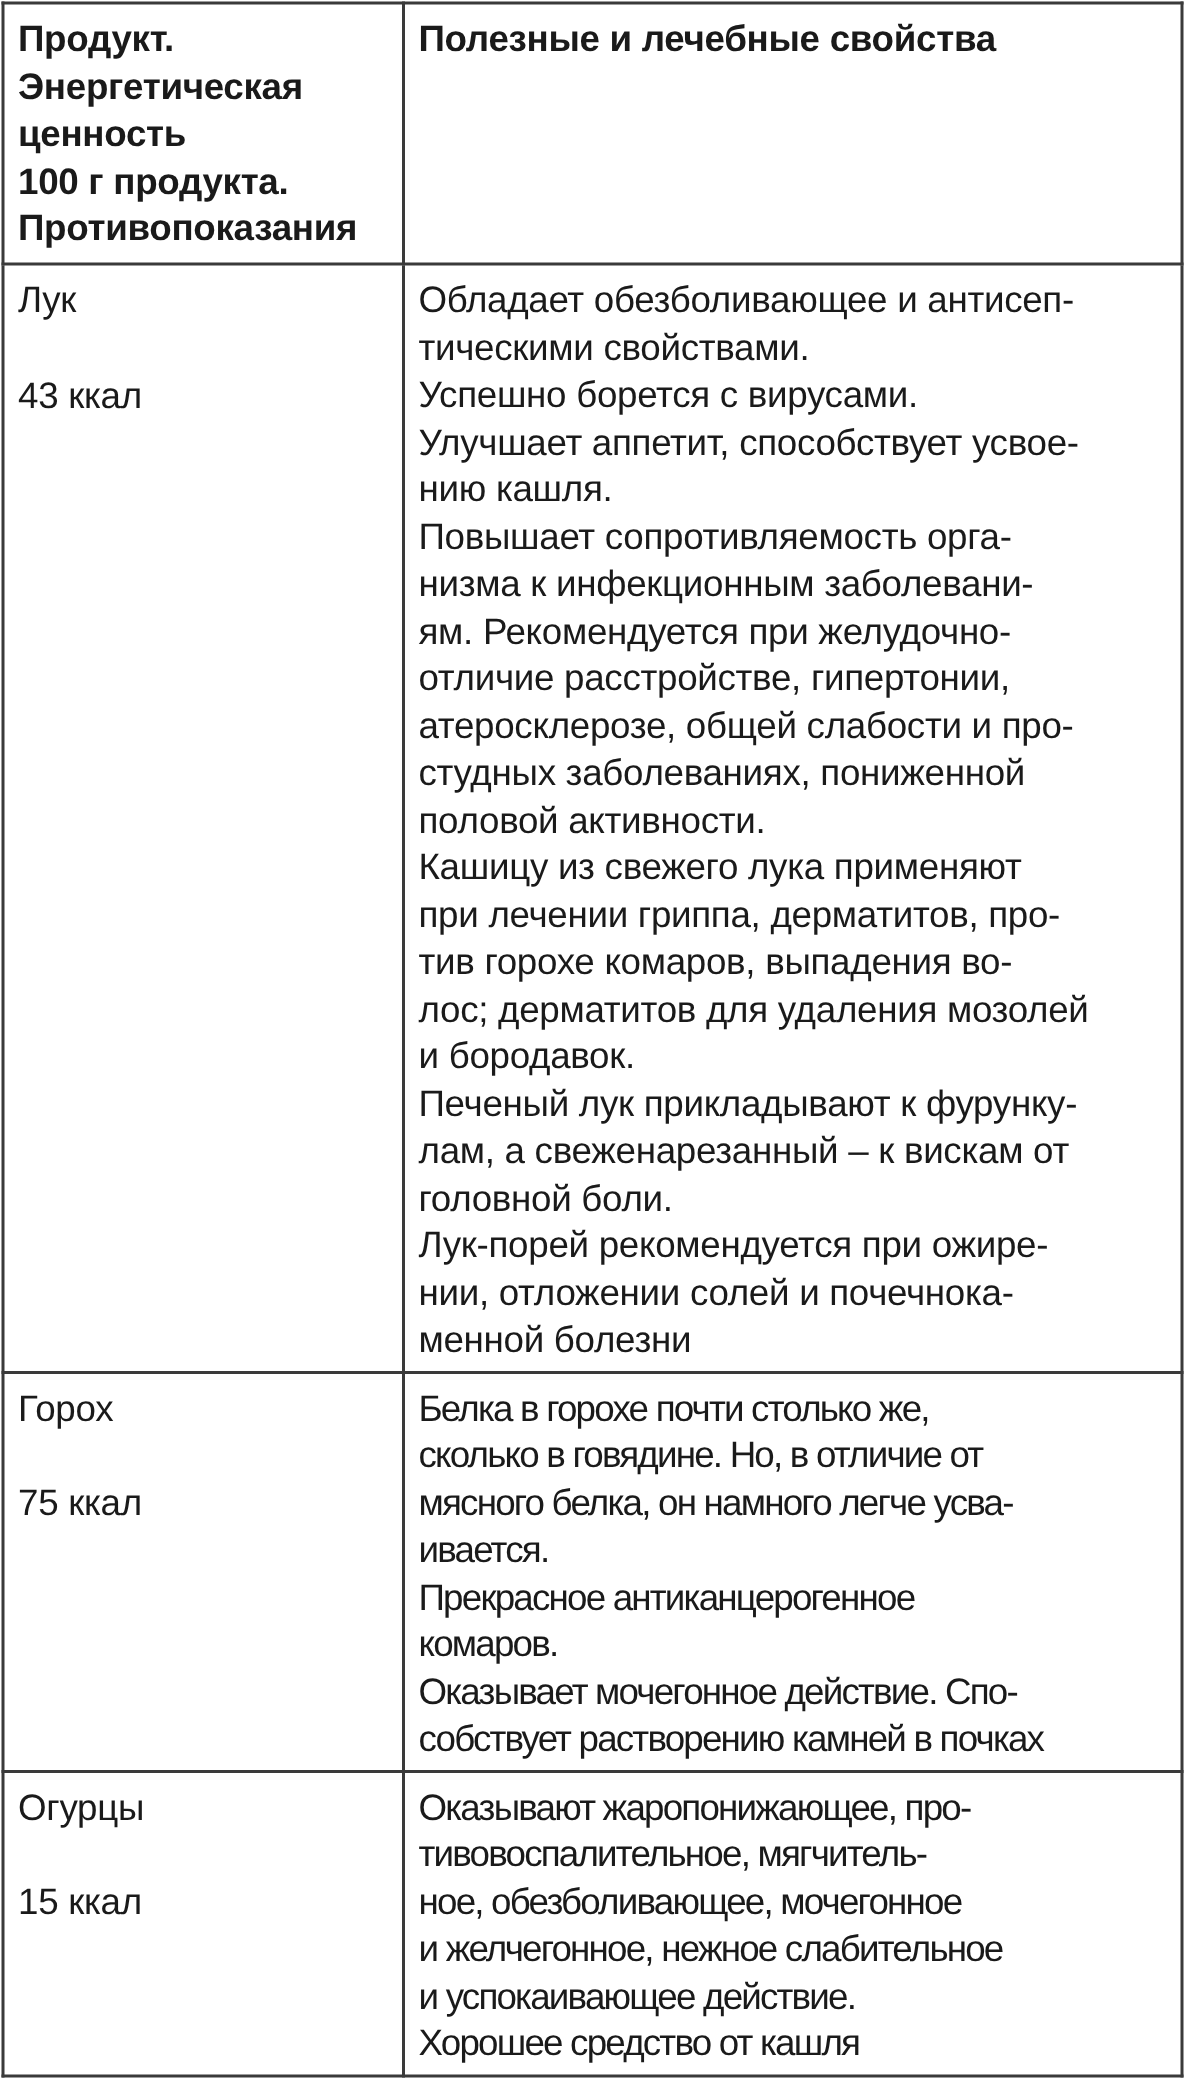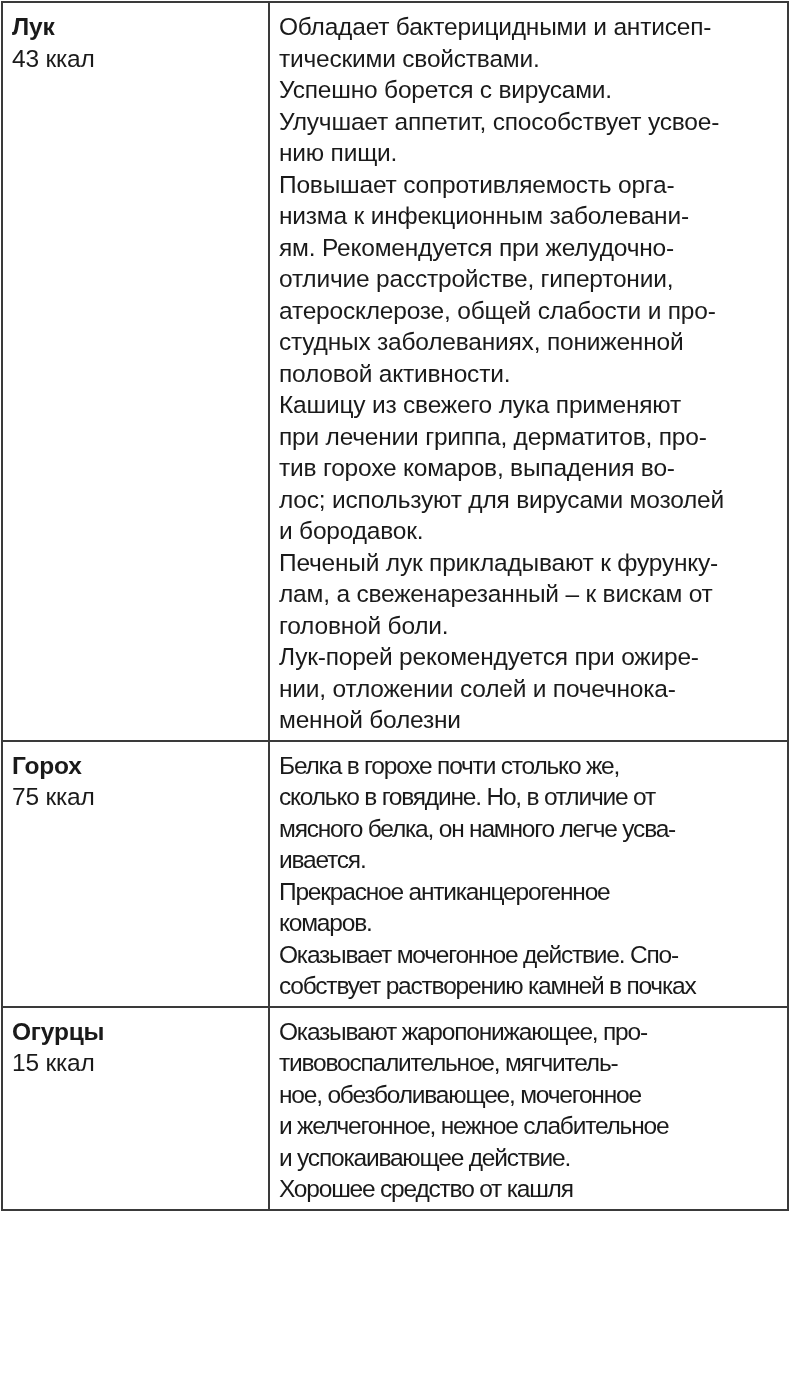--- a/index.html
+++ b/index.html
@@ -1,53 +1,65 @@
 <!DOCTYPE html>
 <html><head>
   <meta charset="utf-8">
   <style>
     html, body { margin: 0; padding: 0; background: #ffffff; }
     body { width: 790px; height: 1395px; overflow: hidden; font-family: "Liberation Sans", sans-serif; color: #1a1a1a; }
     table { border-collapse: collapse; position: absolute; left: 1px; top: 1px; width: 788px; }
     td { border: 2px solid #3a3a3a; vertical-align: top; padding: 8px 8px 4px 9px; font-size: 24.5px; line-height: 31.5px; letter-spacing: -0.2px; }
     td.c1 { width: 248px; }
     .hdr td { font-weight: bold; height: 160px; }
-    .name { font-weight: bold; display: block; }
-    .kcal { display: block; }
+    .name { font-weight: normal; display: block; }
+    .kcal { display: block; margin-top: 32px; }
     .line { display: block; white-space: nowrap; }
     .narrow { letter-spacing: -1.2px; border-radius: 30px; }
   </style>
 </head>
 <body>
 
 <table>
   <tbody>
+      <tr class="hdr">
+    <td class="c1">
+      <span class="line">Продукт.</span>
+      <span class="line">Энергетическая</span>
+      <span class="line">ценность</span>
+      <span class="line">100 г продукта.</span>
+      <span class="line">Противопоказания</span>
+    </td>
+    <td>
+      <span class="line">Полезные и лечебные свойства</span>
+    </td>
+  </tr>
 
   <tr>
     <td class="c1">
       <span class="name">Лук</span>
       <span class="kcal">43 ккал</span>
     </td>
     <td>
-      <span class="line">Обладает бактерицидными и антисеп-</span>
+      <span class="line">Обладает обезболивающее и антисеп-</span>
       <span class="line">тическими свойствами.</span>
       <span class="line">Успешно борется с вирусами.</span>
       <span class="line">Улучшает аппетит, способствует усвое-</span>
-      <span class="line">нию пищи.</span>
+      <span class="line">нию кашля.</span>
       <span class="line">Повышает сопротивляемость орга-</span>
       <span class="line">низма к инфекционным заболевани-</span>
       <span class="line">ям. Рекомендуется при желудочно-</span>
       <span class="line">отличие расстройстве, гипертонии,</span>
       <span class="line">атеросклерозе, общей слабости и про-</span>
       <span class="line">студных заболеваниях, пониженной</span>
       <span class="line">половой активности.</span>
       <span class="line">Кашицу из свежего лука применяют</span>
       <span class="line">при лечении гриппа, дерматитов, про-</span>
       <span class="line">тив горохе комаров, выпадения во-</span>
-      <span class="line">лос; используют для вирусами мозолей</span>
+      <span class="line">лос; дерматитов для удаления мозолей</span>
       <span class="line">и бородавок.</span>
       <span class="line">Печеный лук прикладывают к фурунку-</span>
       <span class="line">лам, а свеженарезанный – к вискам от</span>
       <span class="line">головной боли.</span>
       <span class="line">Лук-порей рекомендуется при ожире-</span>
       <span class="line">нии, отложении солей и почечнока-</span>
       <span class="line">менной болезни</span>
     </td>
   </tr>
 

